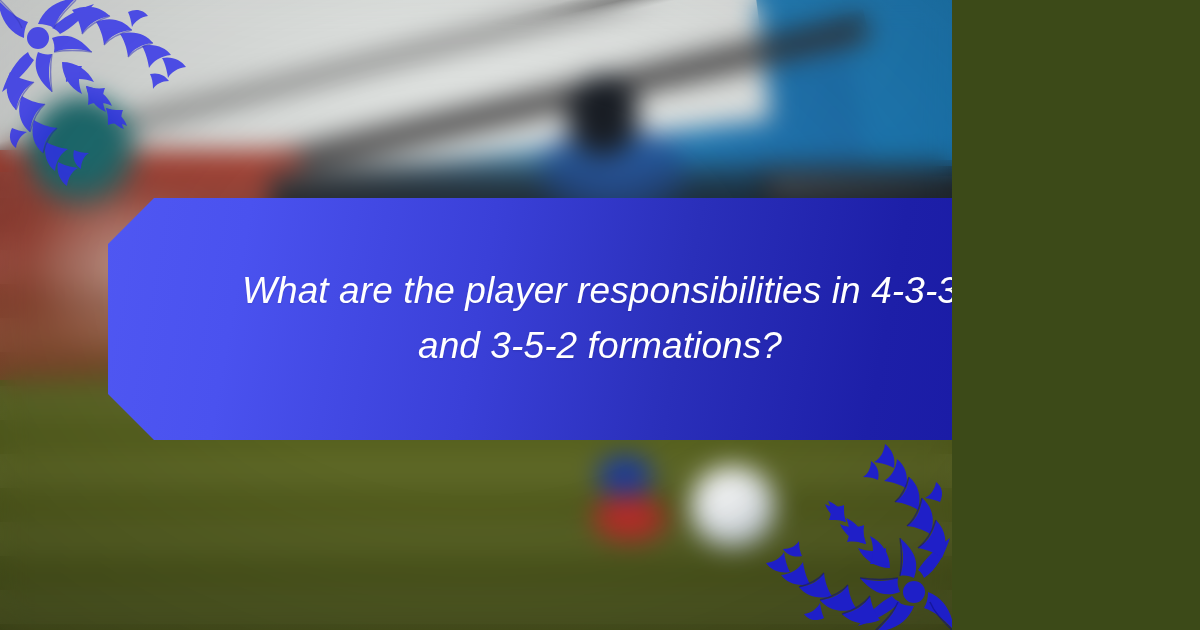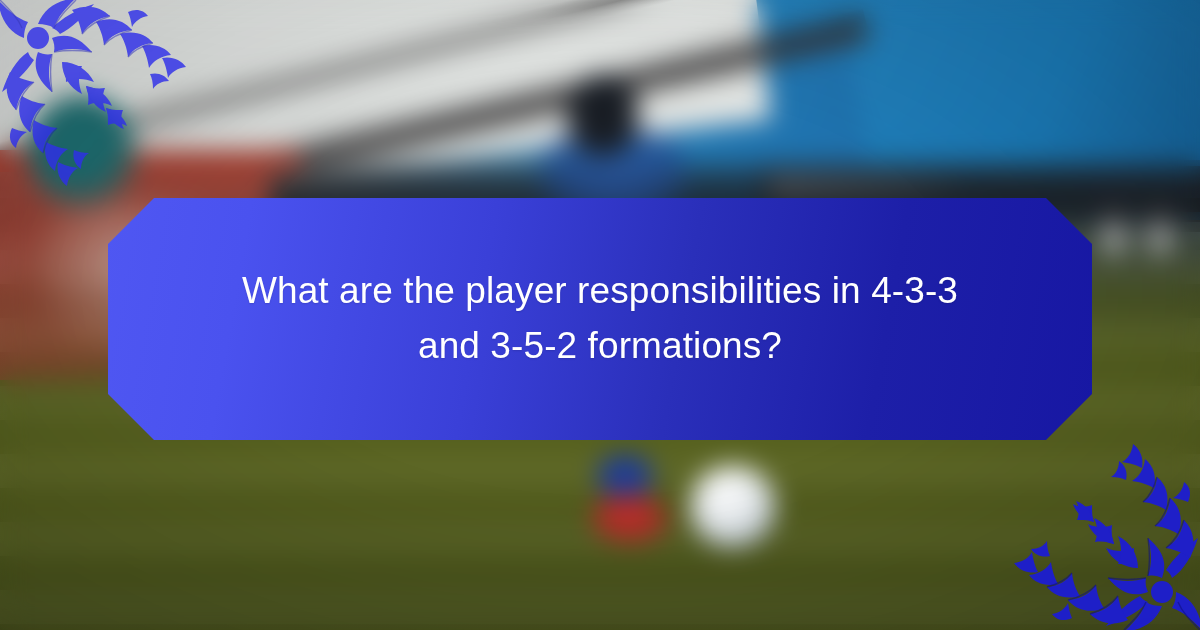--- a/index.html
+++ b/index.html
@@ -7,22 +7,23 @@
 
   html, body {
     width:1200px; height:630px;
     overflow:hidden;
     background:#3c4a18;
     font-family:"Liberation Sans", sans-serif;
   }
 
   .stage {
     position:relative;
-    width:1200px; height:630px;
+    width:952px; height:630px;
     overflow:hidden;
+    font-style:italic;
   }
 
   
   .bg {
     position:absolute; inset:0;
     overflow:hidden;
   }
   .bg-layer { position:absolute; inset:-40px; }
 
   

